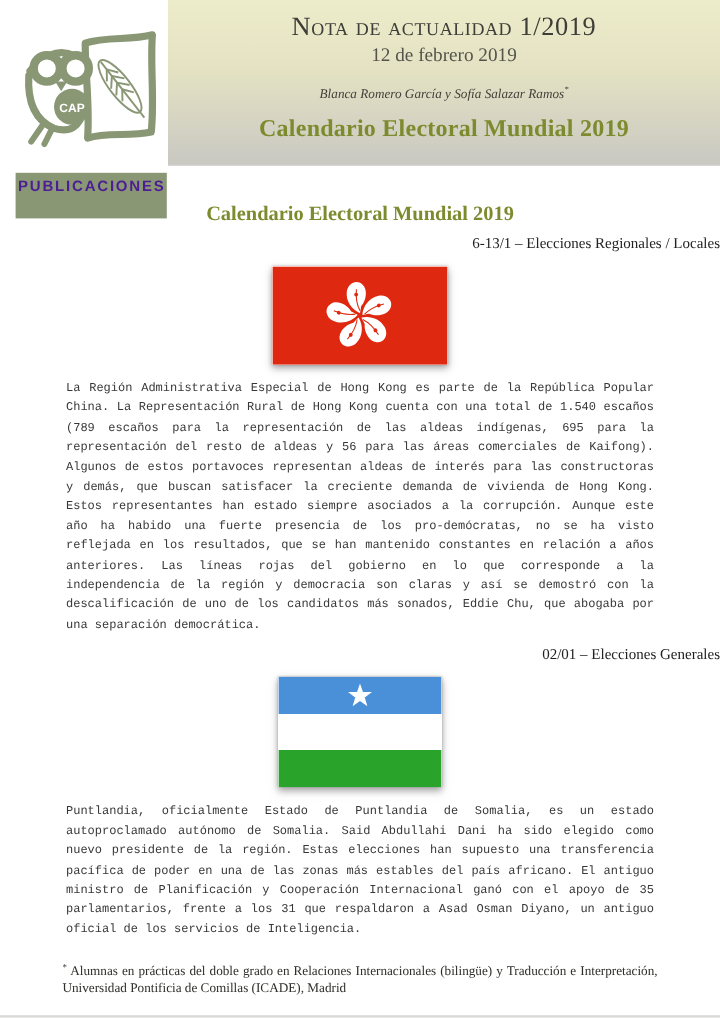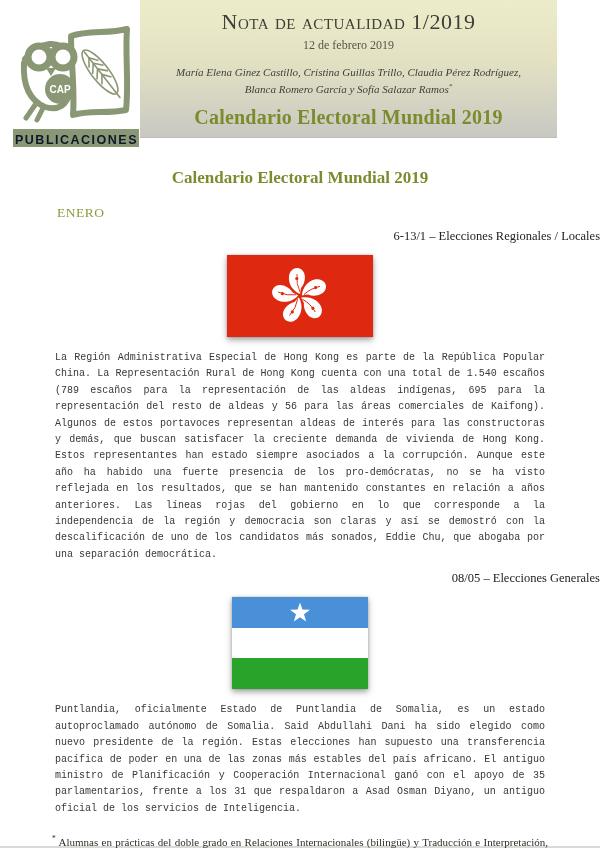--- a/index.html
+++ b/index.html
@@ -5,41 +5,41 @@
   html,body{margin:0;padding:0}
   body{
     width:600px;height:848px;background:#ffffff;position:relative;overflow:hidden;
     font-family:"Liberation Serif", serif;color:#1d1d1b;
   }
   .page{width:600px;height:848px;position:relative;border-bottom:2px solid #d9d9d6;box-sizing:border-box}
 
   
   .header{position:relative;height:138px;background:#ffffff}
   .grad{
-    position:absolute;left:140px;top:0;width:417px;height:138px;
+    position:absolute;left:140px;top:0;width:460px;height:138px;
     background:linear-gradient(180deg,#edecca 0%,#e3e1c2 45%,#c9c8c2 100%);
     border-bottom:1px solid #bdbcb6;box-sizing:border-box;text-align:center;
   }
   .note-title{
     margin-top:9px;font-variant:small-caps;font-size:22px;letter-spacing:.5px;
     color:#3e3e39;font-weight:500;
   }
-  .note-date{margin-top:3px;font-size:12px;color:#55544c}
+  .note-date{margin-top:3px;font-size:16px;color:#55544c}
   .authors{margin-top:13px;font-style:italic;font-size:11px;line-height:13.5px;color:#403f38}
   .authors sup{font-size:7px}
   .header-subtitle{
     margin-top:10px;font-size:20px;font-weight:bold;color:#7d8b2e;letter-spacing:.2px;
   }
 
   
   .logo{position:absolute;left:13px;top:23px;width:126px}
   .logo-banner{
-    margin-top:2px;background:#8a9775;color:#0f172a;text-align:center;
+    margin-top:16px;background:#8a9775;color:#4c1d95;text-align:center;
     font-family:"Liberation Sans", sans-serif;font-weight:bold;font-size:12.5px;
-    letter-spacing:1.5px;padding:4px 0 0 1px;
+    letter-spacing:1.5px;padding:4px 0 20px 1px;
   }
 
   
   .section-title{
     margin-top:30px;text-align:center;font-size:17px;font-weight:bold;color:#7d8b2e;
   }
   .month{
     margin:17px 0 0 57px;font-size:13.5px;color:#8d9a40;letter-spacing:.5px;
   }
   .country{
@@ -99,30 +99,28 @@
         <line x1="30" y1="85" x2="24" y2="97" stroke="#8a9775" stroke-width="5" stroke-linecap="round"></line>
         <text x="47" y="70" text-anchor="middle" font-family="Liberation Sans, sans-serif" font-size="10" font-weight="bold" fill="#ffffff">CAP</text>
       </svg>
       <div class="logo-banner">PUBLICACIONES</div>
     </div>
 
     <div class="grad">
       <div class="note-title">Nota de actualidad 1/2019</div>
       <div class="note-date">12 de febrero 2019</div>
       <div class="authors">
-        <div>María Elena Ginez Castillo, Cristina Guillas Trillo, Claudia Pérez Rodríguez,</div>
         <div><span>Blanca Romero García y Sofía Salazar Ramos</span><sup>*</sup></div>
       </div>
       <div class="header-subtitle">Calendario Electoral Mundial 2019</div>
     </div>
   </div>
 
   <div class="section-title">Calendario Electoral Mundial 2019</div>
 
-  <div class="month">ENERO</div>
 
   <div>
     <div class="election">6-13/1 – Elecciones Regionales / Locales</div>
     <div class="flag-wrap">
       <svg class="flag" width="146" height="82" viewBox="0 0 146 82">
         <rect x="0" y="0" width="146" height="82" fill="#de2910"></rect>
         <g transform="translate(73,41)">
           <g>
             <g id="hk-petal">
               <path d="M0,-2 C-7,-5 -12,-12 -11,-20 C-10,-27 -3,-30.5 2,-26 C6.5,-22 5.5,-13 1,-8 C0.5,-5 0.3,-3.5 0,-2 Z" fill="#ffffff"></path>
@@ -134,21 +132,21 @@
             <use href="#hk-petal" transform="rotate(216)"></use>
             <use href="#hk-petal" transform="rotate(288)"></use>
           </g>
         </g>
       </svg>
     </div>
     <div class="para">La Región Administrativa Especial de Hong Kong es parte de la República Popular China. La Representación Rural de Hong Kong cuenta con una total de 1.540 escaños (789 escaños para la representación de las aldeas indígenas, 695 para la representación del resto de aldeas y 56 para las áreas comerciales de Kaifong). Algunos de estos portavoces representan aldeas de interés para las constructoras y demás, que buscan satisfacer la creciente demanda de vivienda de Hong Kong. Estos representantes han estado siempre asociados a la corrupción. Aunque este año ha habido una fuerte presencia de los pro-demócratas, no se ha visto reflejada en los resultados, que se han mantenido constantes en relación a años anteriores. Las líneas rojas del gobierno en lo que corresponde a la independencia de la región y democracia son claras y así se demostró con la descalificación de uno de los candidatos más sonados, Eddie Chu, que abogaba por una separación democrática.</div>
   </div>
 
   <div>
-    <div class="election">08/05 – Elecciones Generales</div>
+    <div class="election">02/01 – Elecciones Generales</div>
     <div class="flag-wrap">
       <svg class="flag" width="136" height="92" viewBox="0 0 136 92">
         <rect x="0" y="0" width="136" height="31" fill="#4a90d9"></rect>
         <rect x="0" y="31" width="136" height="30" fill="#ffffff"></rect>
         <rect x="0" y="61" width="136" height="31" fill="#2aa32a"></rect>
         <g transform="translate(68,16) scale(1.05)">
           <polygon fill="#ffffff" points="0,-10 2.35,-3.24 9.51,-3.09 3.8,1.24 5.88,8.09 0,4 -5.88,8.09 -3.8,1.24 -9.51,-3.09 -2.35,-3.24"></polygon>
         </g>
       </svg>
     </div>

